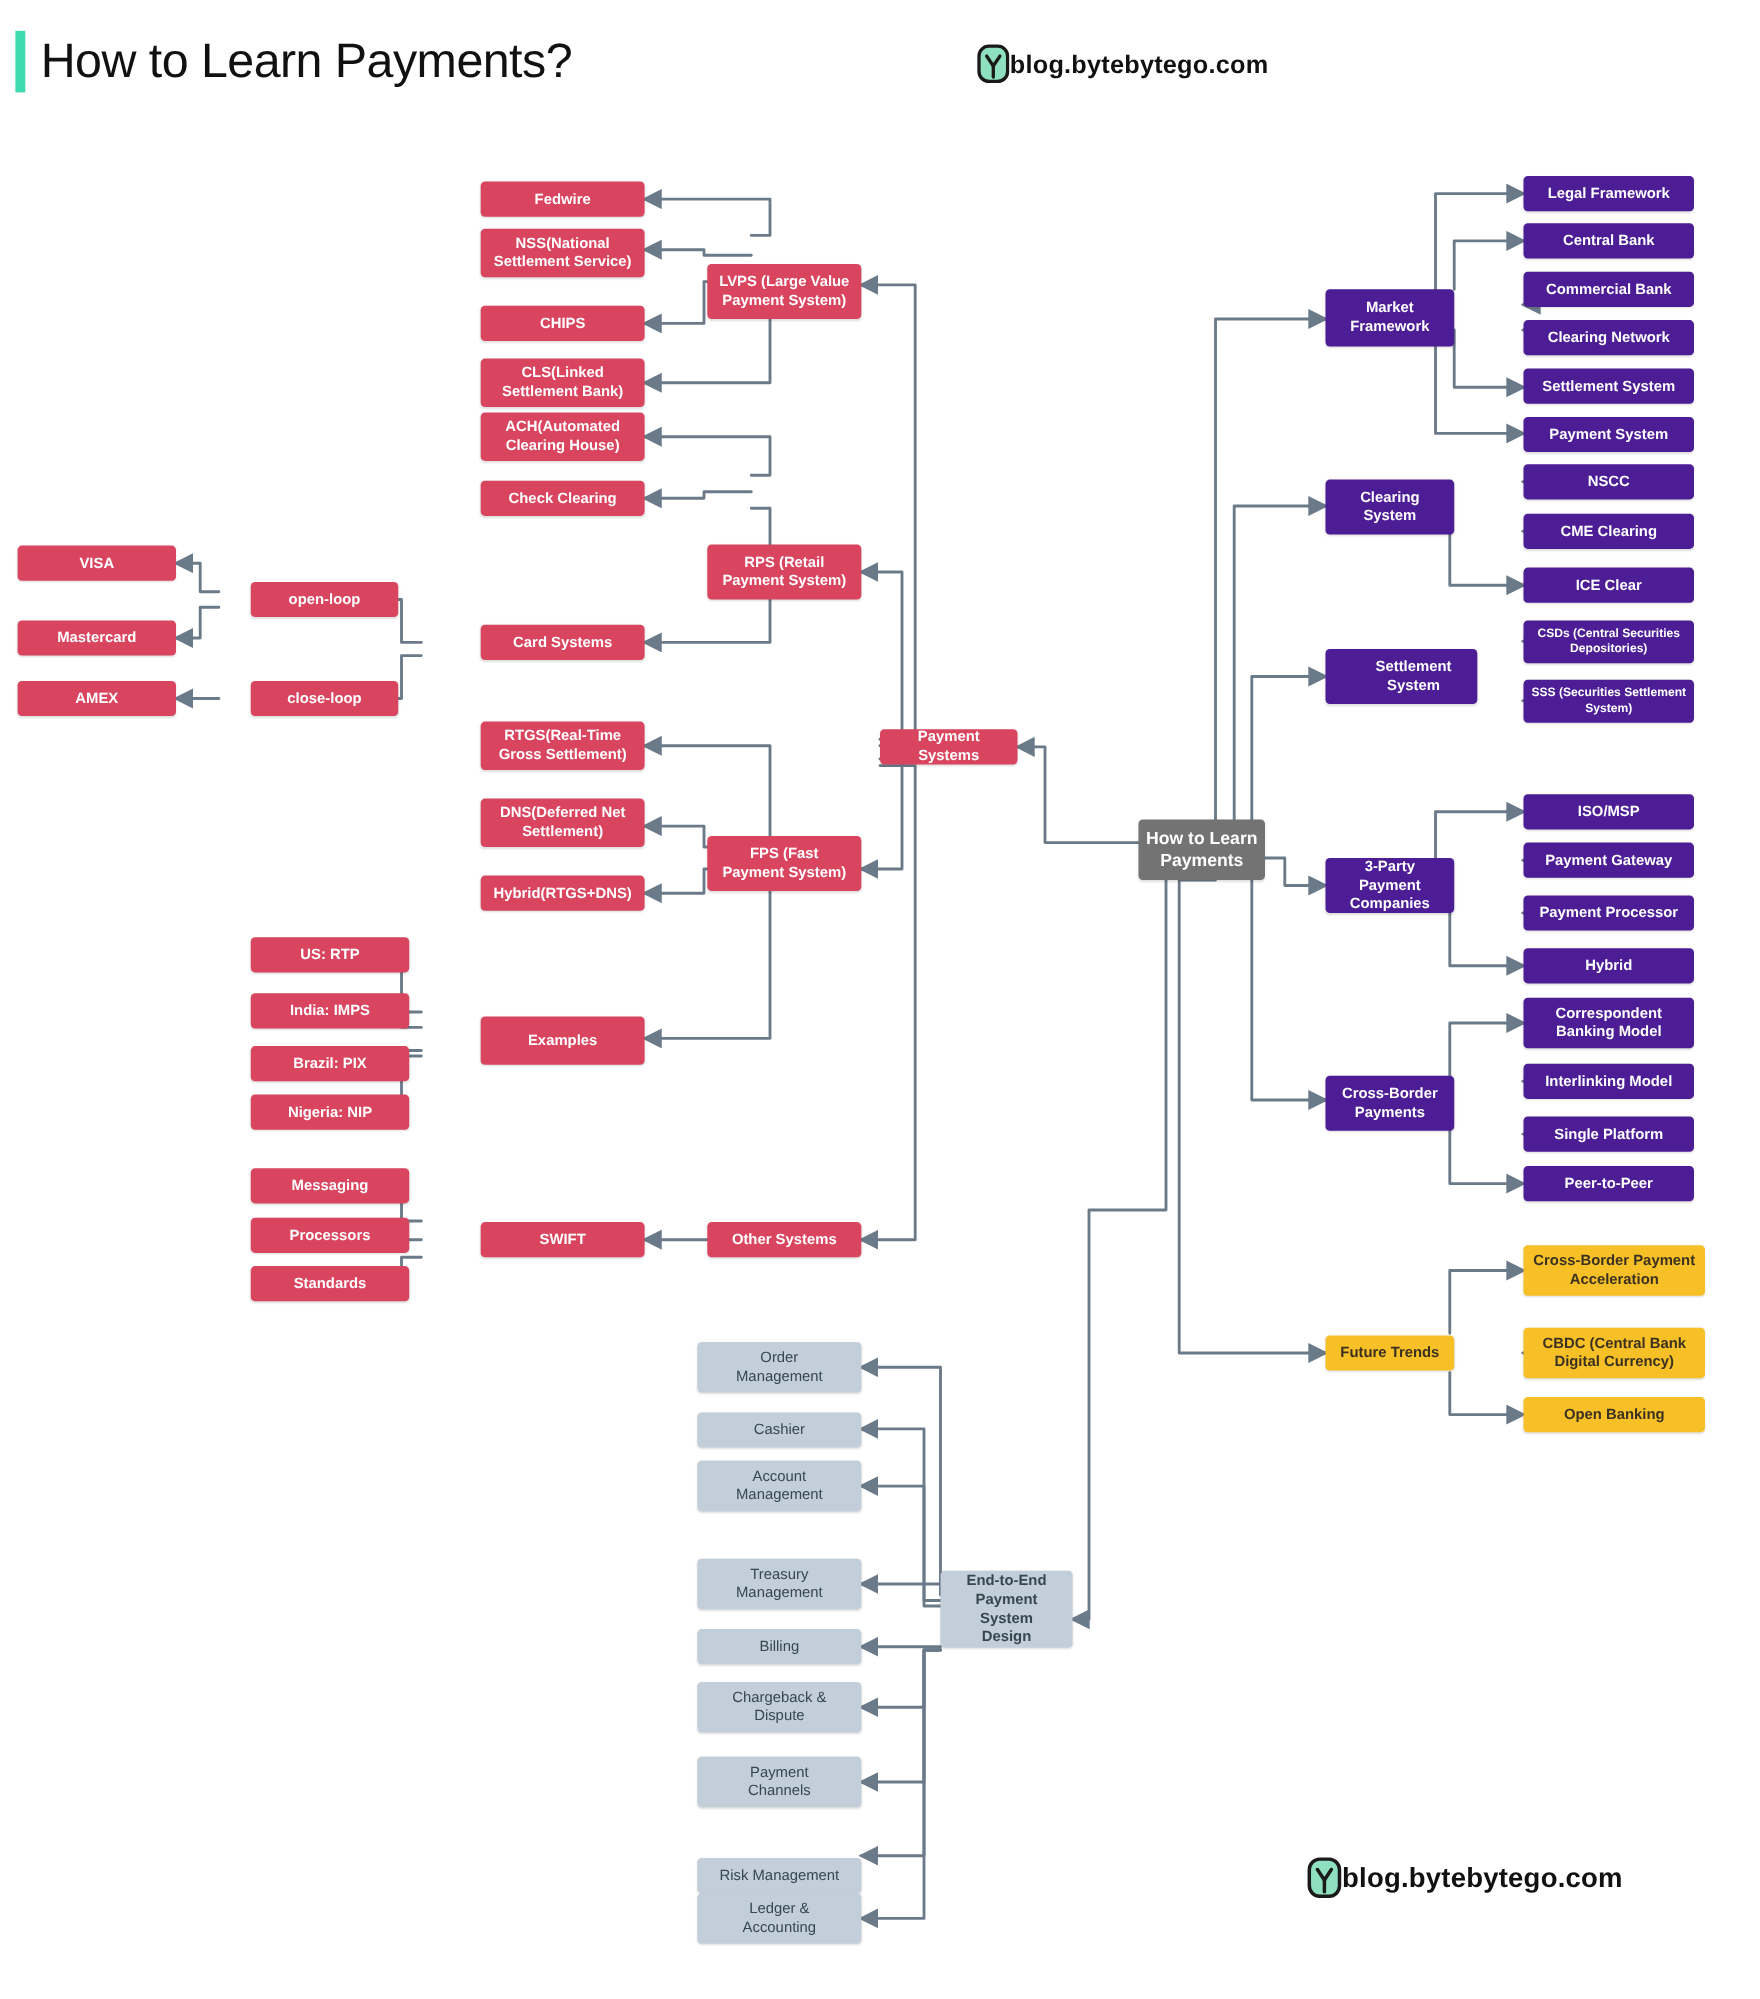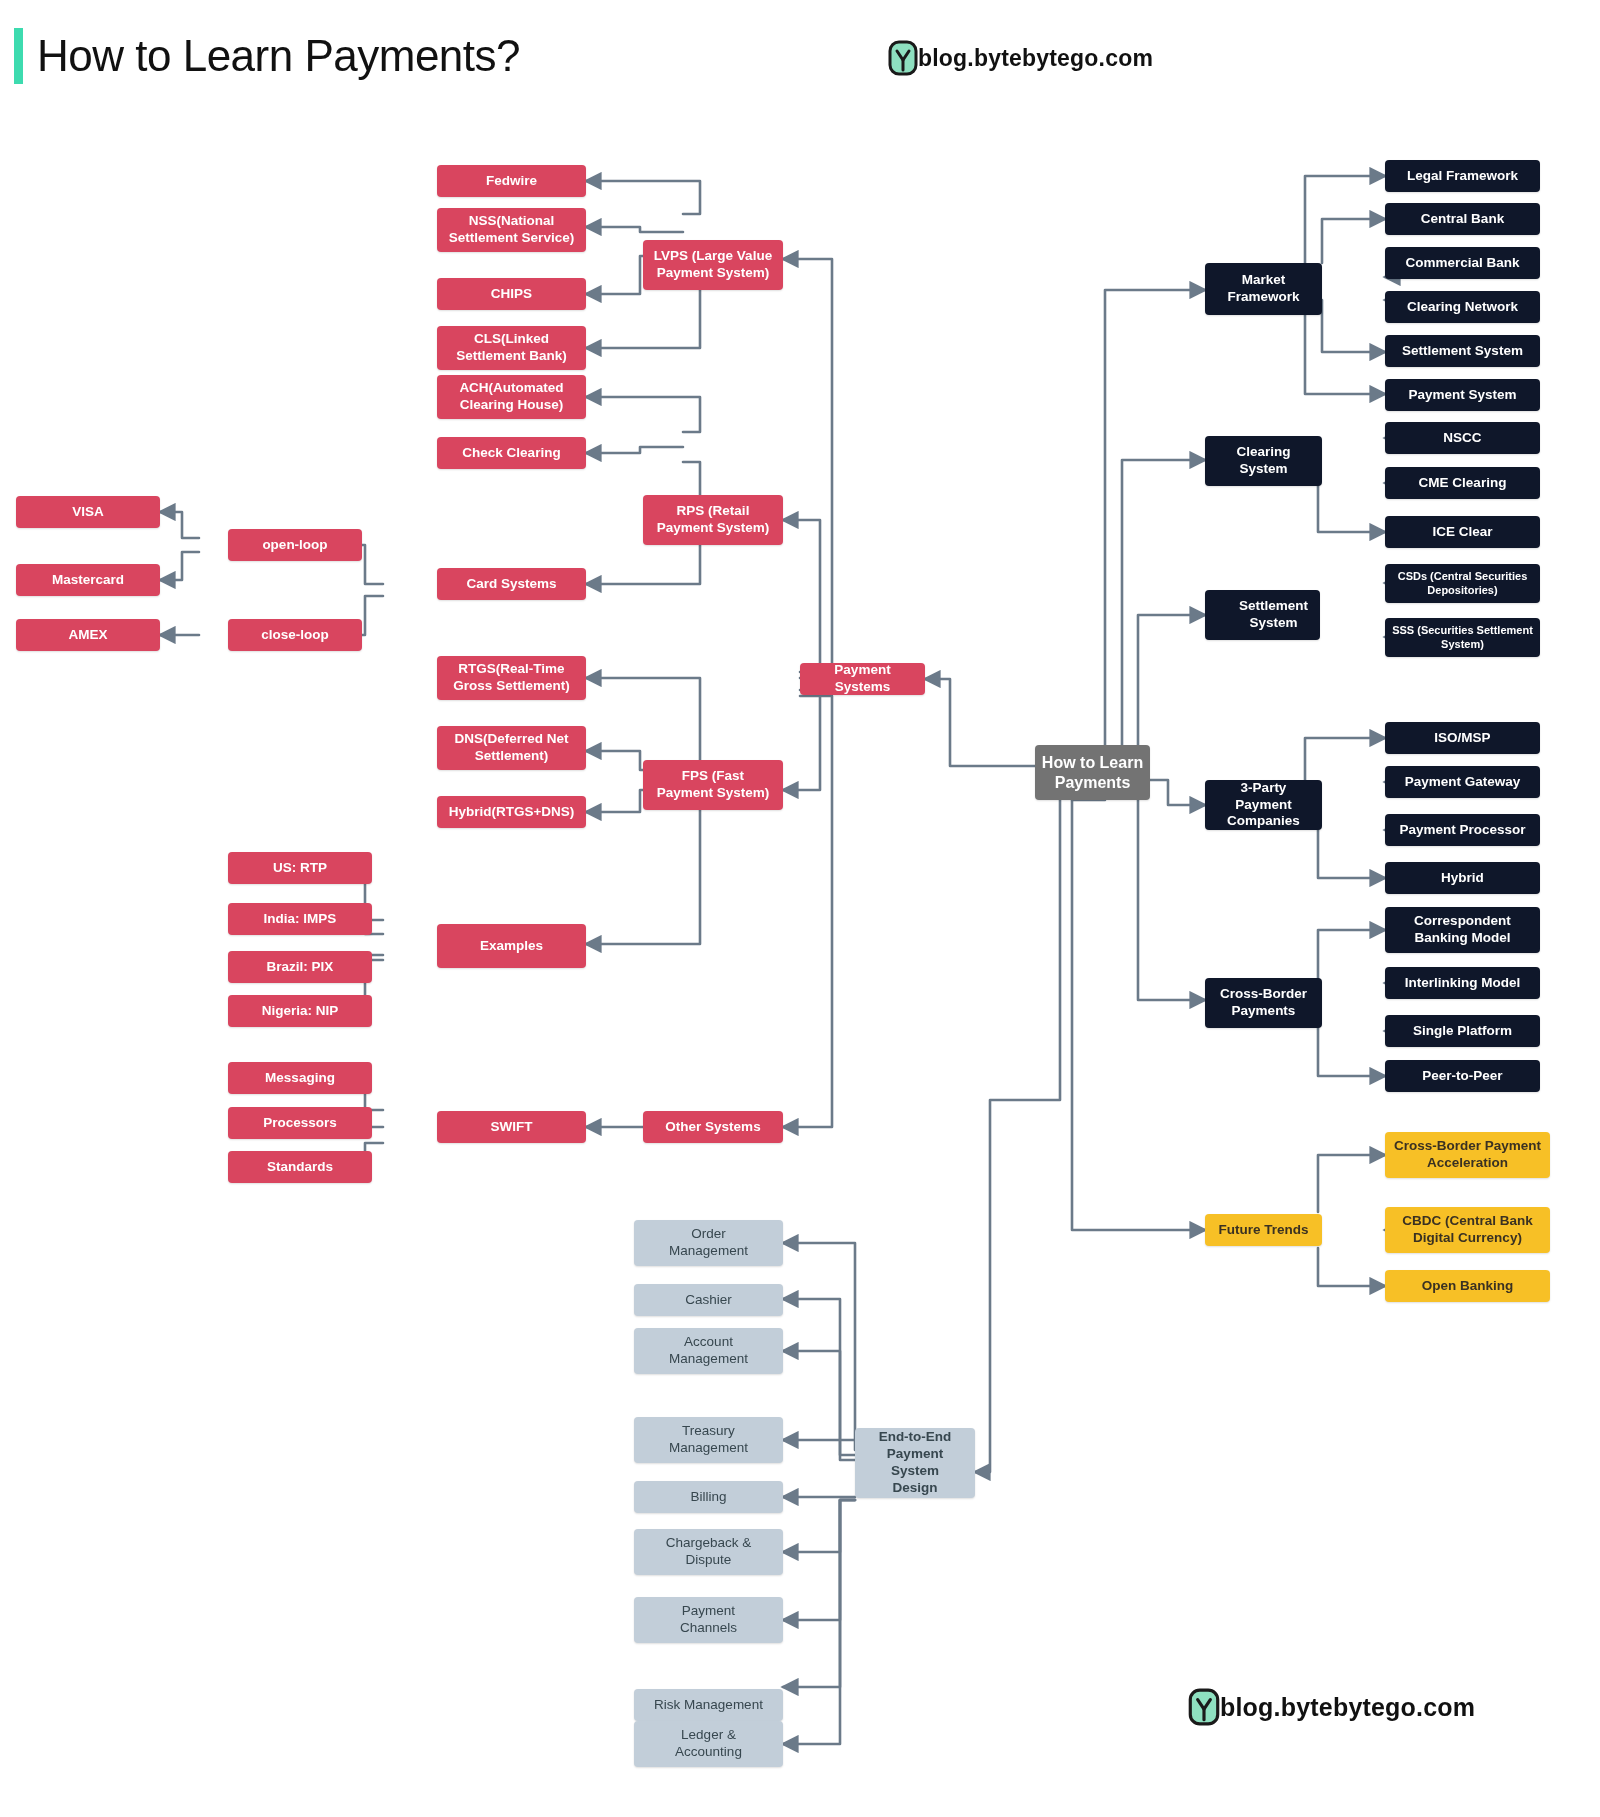--- a/index.html
+++ b/index.html
@@ -28,21 +28,21 @@
     position:absolute;
     display:flex; align-items:center; justify-content:center;
     text-align:center;
     border-radius:4px;
     line-height:1.25;
     padding:3px 6px;
     box-shadow:0 1px 2px rgba(0,0,0,0.13);
     z-index:2;
   }
   .red    { background:#d9455f; color:#ffffff; font-size:13.5px; font-weight:600; }
-  .blue   { background:#0f172a; color:#ffffff; font-size:13.5px; font-weight:600; }
+  .blue   { background:#4c1d95; color:#ffffff; font-size:13.5px; font-weight:600; }
   .teal   { background:#737373; color:#ffffff; font-size:16px; font-weight:700; }
   .gray   { background:#c2ced9; color:#37474f; font-size:13.5px; font-weight:500; }
   .orange { background:#f7c026; color:#3a3122; font-size:13.5px; font-weight:600; }
   .hub    { font-weight:700; }
   .sm     { font-size:11px; font-weight:600; }
 </style>
 </head>
 <body>
 
 <div id="canvas">
@@ -211,21 +211,21 @@
   <div class="node blue" style="left:1385px; top:247px; width:155px; height:32px;">Commercial Bank</div>
   <div class="node blue" style="left:1385px; top:291px; width:155px; height:32px;text-align:right;">Clearing Network</div>
   <div class="node blue" style="left:1385px; top:335px; width:155px; height:32px;">Settlement System</div>
   <div class="node blue" style="left:1385px; top:379px; width:155px; height:32px;">Payment System</div>
 
   <div class="node blue hub" style="left:1205px; top:436px; width:117px; height:50px;">Clearing<br>System</div>
   <div class="node blue" style="left:1385px; top:422px; width:155px; height:32px;">NSCC</div>
   <div class="node blue" style="left:1385px; top:467px; width:155px; height:32px;">CME Clearing</div>
   <div class="node blue" style="left:1385px; top:516px; width:155px; height:32px;">ICE Clear</div>
 
-  <div class="node blue hub" style="left:1205px; top:590px; width:115px; height:50px;padding-left:28px;">Settlement<br>System</div>
+  <div class="node blue hub" style="left:1205px; top:590px; width:138px; height:50px;padding-left:28px;">Settlement<br>System</div>
   <div class="node blue sm" style="left:1385px; top:564px; width:155px; height:39px;">CSDs (Central Securities<br>Depositories)</div>
   <div class="node blue sm" style="left:1385px; top:618px; width:155px; height:39px;">SSS (Securities Settlement<br>System)</div>
 
   <div class="node blue hub" style="left:1205px; top:780px; width:117px; height:50px;">3-Party Payment<br>Companies</div>
   <div class="node blue" style="left:1385px; top:722px; width:155px; height:32px;">ISO/MSP</div>
   <div class="node blue" style="left:1385px; top:766px; width:155px; height:32px;">Payment Gateway</div>
   <div class="node blue" style="left:1385px; top:814px; width:155px; height:32px;">Payment Processor</div>
   <div class="node blue" style="left:1385px; top:862px; width:155px; height:32px;">Hybrid</div>
 
   <div class="node blue hub" style="left:1205px; top:978px; width:117px; height:50px;">Cross-Border<br>Payments</div>

